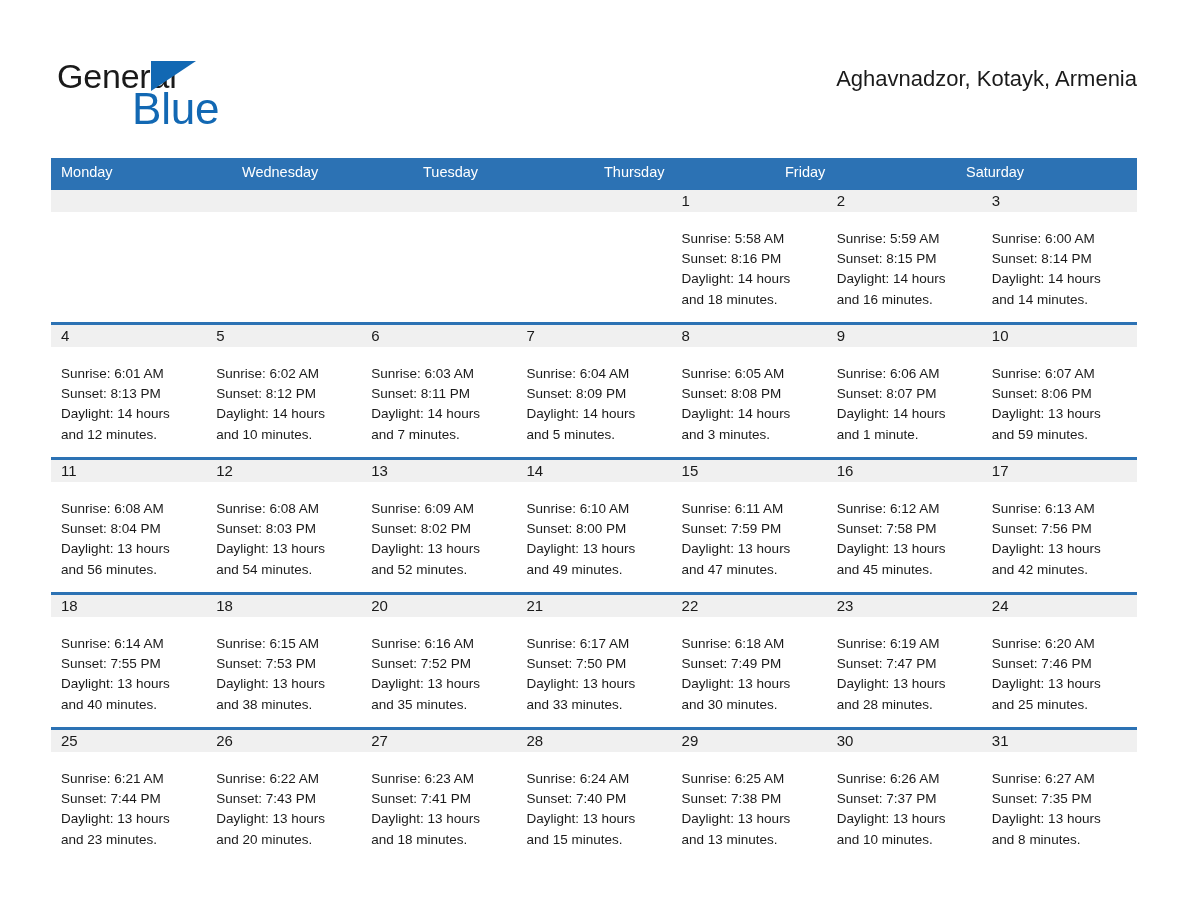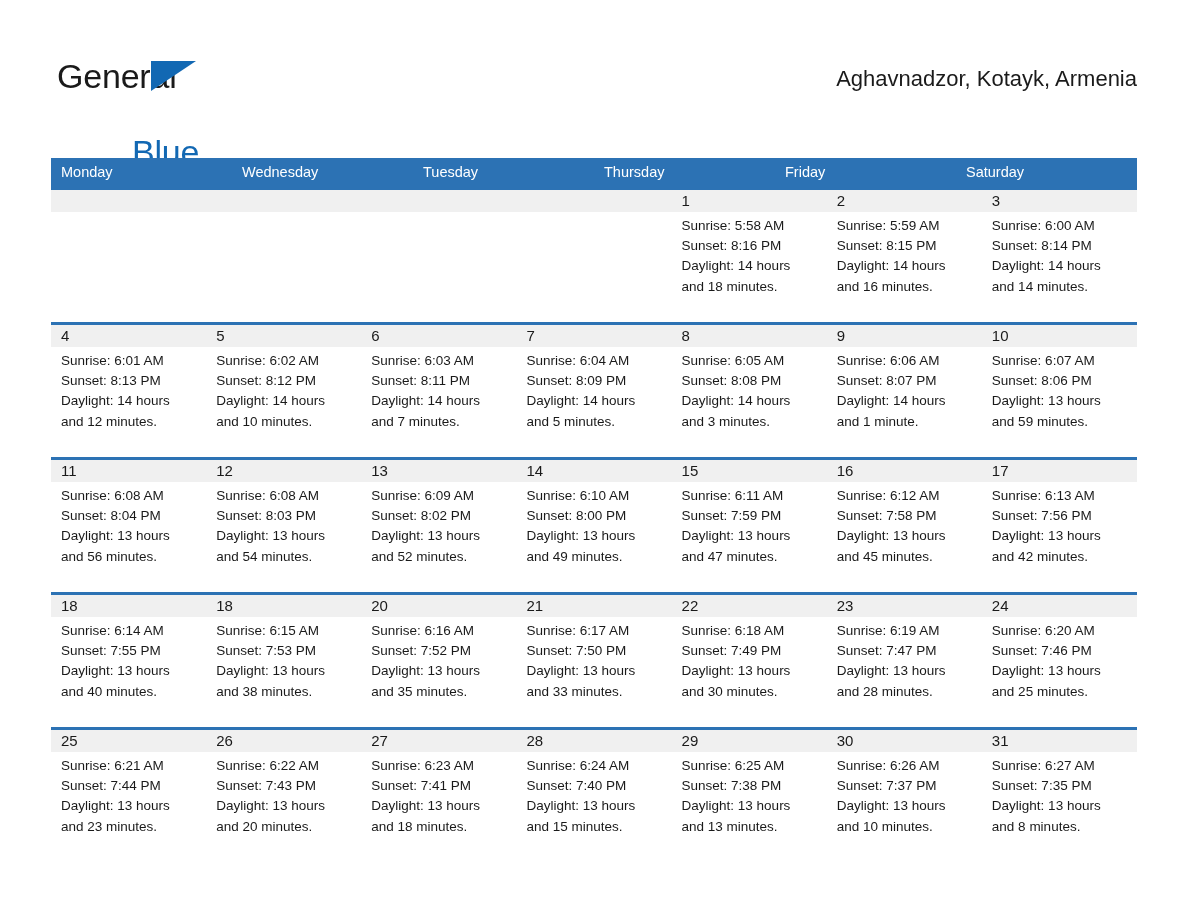--- a/index.html
+++ b/index.html
@@ -46,26 +46,25 @@
     top: 5px;
     width: 0;
     height: 0;
     border-left: 45px solid #1268b3;
     border-bottom: 30px solid transparent;
   }
   .logo-blue {
     position: absolute;
     left: 75px;
     top: 33px;
-    font-size: 34px;
+    font-size: 44px;
     line-height: 40px;
     color: #1268b3;
     letter-spacing: -0.2px;
     font-family: "Liberation Sans", sans-serif;
-    margin-top: 43px;
   }
   .title-block {
     position: absolute;
     right: 51px;
     top: 52px;
     text-align: right;
   }
   .month-title {
     font-size: 43px;
     line-height: 52px;
@@ -128,21 +127,21 @@
   .daynum {
     font-size: 15px;
     line-height: 22px;
     color: #1a1a1a;
     height: 22px;
   }
   .cellinfo {
     font-size: 13.5px;
     line-height: 20.2px;
     color: #1a1a1a;
-    padding-top: 4px;
+    padding-top: 17px;
     white-space: pre-line;
   }
   .cell.empty .daynum { visibility: hidden; }
 </style>
 </head>
 <body>
 
 <div class="page">
 
   <div class="header">

